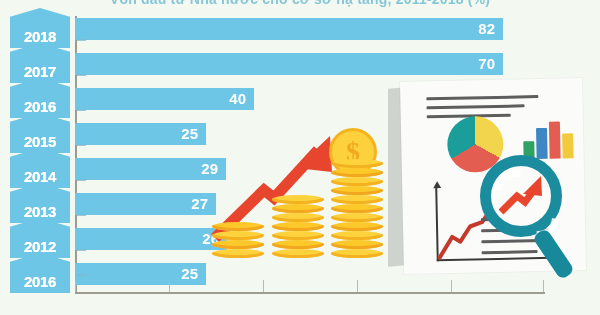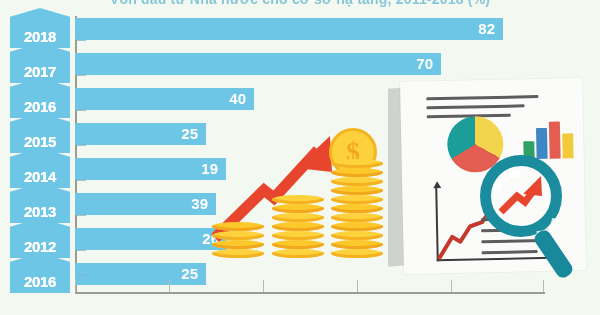--- a/index.html
+++ b/index.html
@@ -157,34 +157,34 @@
         <div class="chev-lbl">2016</div>
       </div>
   </div>
 
   <div class="plot">
     <div class="ylineLeft"></div>
 
     <div class="bar" id="b0" style="top: 10px; width: 428px;">
         <span class="val">82</span>
       </div>
-    <div class="bar" id="b1" style="top: 45px; width: 366px; text-align: center;">
+    <div class="bar" id="b1" style="top: 45px; width: 428px; text-align: center;">
         <span class="val">70</span>
       </div>
     <div class="bar" id="b2" style="top: 80px; width: 179px;">
         <span class="val">40</span>
       </div>
     <div class="bar" id="b3" style="top: 115px; width: 131px;">
         <span class="val">25</span>
       </div>
     <div class="bar" id="b4" style="top: 150px; width: 151px;">
-        <span class="val">19</span>
+        <span class="val">29</span>
       </div>
     <div class="bar" id="b5" style="top: 185px; width: 141px;">
-        <span class="val">39</span>
+        <span class="val">27</span>
       </div>
     <div class="bar" id="b6" style="top: 220px; width: 152px; text-decoration: underline;">
         <span class="val">26</span>
       </div>
     <div class="bar" id="b7" style="top: 255px; width: 131px;">
         <span class="val">25</span>
       </div>
 
     <div class="tick" style="top:31px"></div>
     <div class="tick" style="top:66px"></div>

